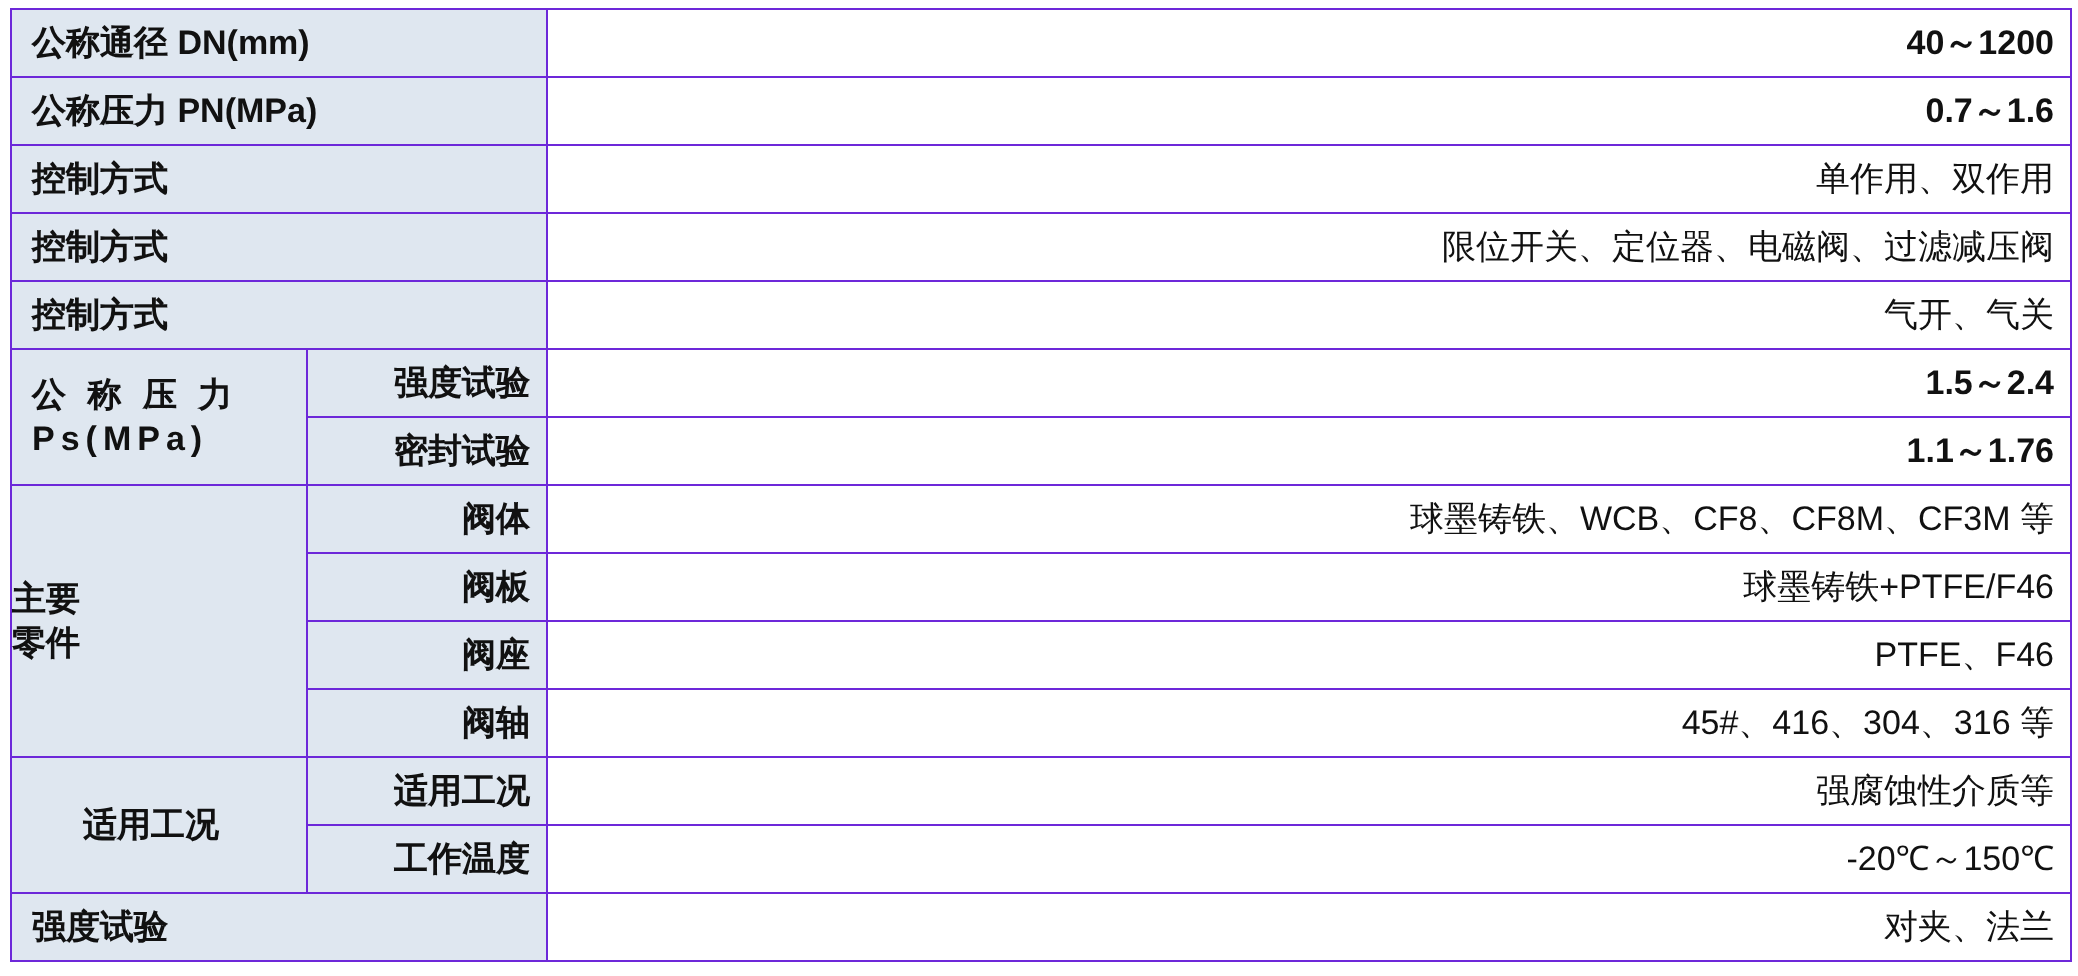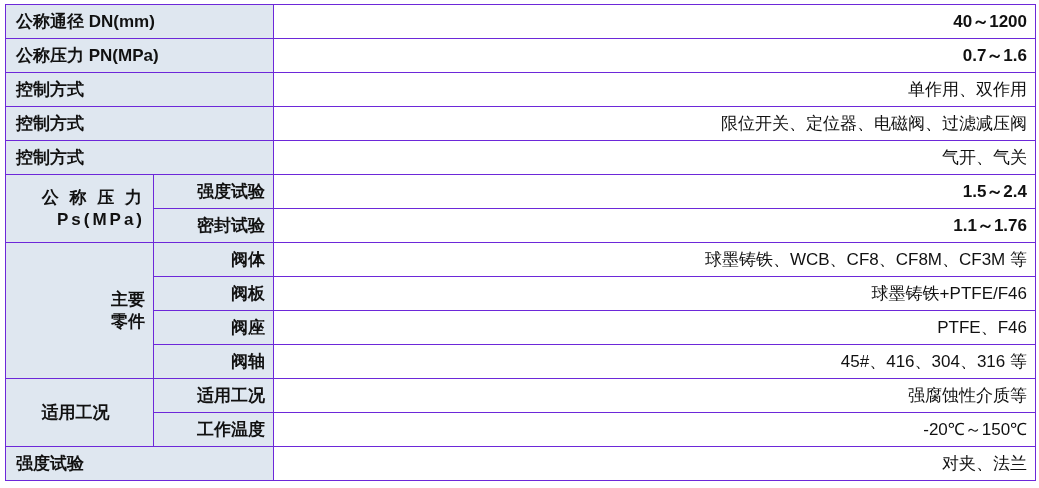--- a/index.html
+++ b/index.html
@@ -51,21 +51,21 @@
   td.value {
     background: #ffffff;
     font-weight: normal;
     text-align: right;
   }
   td.value.bold {
     font-weight: bold;
   }
   .two-line {
     display: block;
-    text-align: right;
+    text-align: left;
   }
   .two-line span {
     display: block;
   }
   col.c1 { width: 148px; }
   col.c2 { width: 120px; }
   col.c3 { width: auto; }
 </style>
 </head>
 <body>

